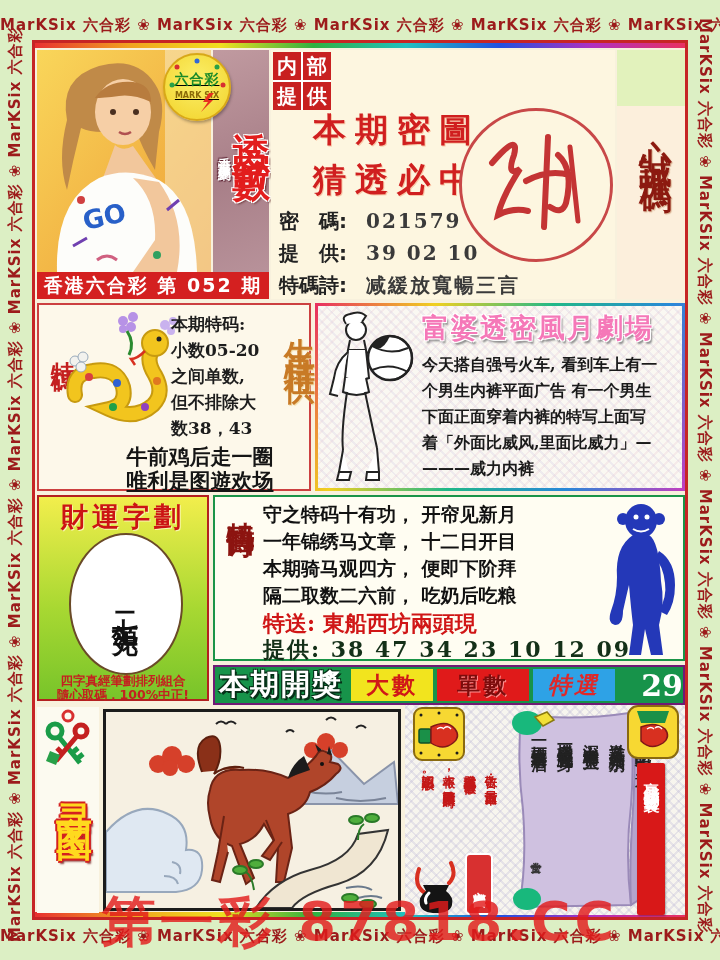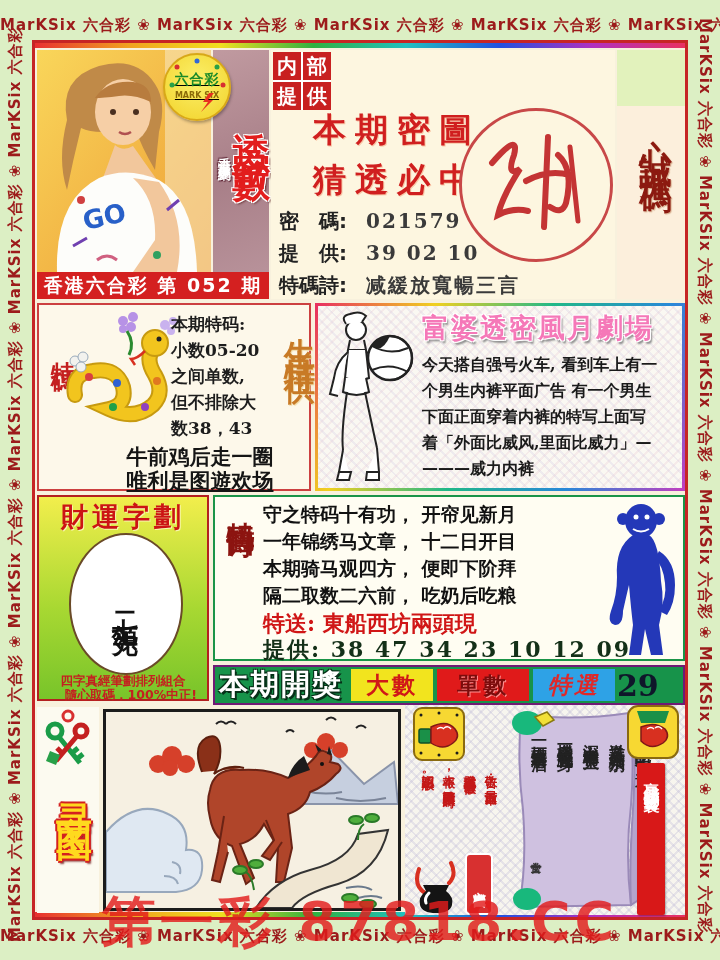--- a/index.html
+++ b/index.html
@@ -89,41 +89,41 @@
 
   
   #fortune-box{left:2px;top:452px;width:172px;height:206px;box-sizing:border-box;border:2px solid #b42020;
      background:linear-gradient(180deg,#f2ee4c,#a8d832 55%,#78c42a);text-align:center;}
   #fortune-title{font:bold 27px "DejaVu Serif",serif;color:#cc1414;margin-top:2px;letter-spacing:4px;
      text-shadow:1px 1px 0 #f8f8b0;}
   #fortune-oval{position:absolute;left:30px;top:36px;width:110px;height:138px;border-radius:50%;
      background:#fff;border:2px solid #6a4a28;display:flex;align-items:center;justify-content:center;}
   #fortune-oval .vt{font:bold 26px "DejaVu Serif",serif;color:#111;letter-spacing:6px;}
   .fnote{position:absolute;left:0;width:100%;font:bold 12.5px "DejaVu Sans",sans-serif;color:#c42020;}
-  #fnote1{top:176px;} #fnote2{top:190px;padding-left:8px;}
+  #fnote1{top:176px;} #fnote2{top:190px;}
 
   #poem-box{left:178px;top:452px;width:472px;height:166px;box-sizing:border-box;
      background:#fffdf2;border:2px solid #1a9448;}
   #poem-label{position:absolute;left:6px;top:2px;font:bold 28px "DejaVu Serif",serif;color:#8c1410;letter-spacing:4px;}
   #poem-lines{position:absolute;left:48px;top:4px;font:bold 19px "DejaVu Serif",serif;color:#111;
      line-height:27px;white-space:nowrap;}
   #poem-special{position:absolute;left:48px;top:112px;font:bold 22px "DejaVu Serif",serif;color:#d01616;white-space:nowrap;}
   #poem-provide{position:absolute;left:48px;top:138px;font:bold 22px "DejaVu Serif",serif;color:#143018;
      white-space:nowrap;letter-spacing:2px;}
 
   #draw-bar{left:178px;top:622px;width:472px;height:40px;box-sizing:border-box;background:#17934a;
      border:2px solid #701a75;display:flex;align-items:center;}
   #draw-title{font:bold 29px "DejaVu Sans",sans-serif;color:#fff;margin:0 6px 0 4px;letter-spacing:2px;white-space:nowrap;
      text-shadow:-1px -1px 0 #063018,1px -1px 0 #063018,-1px 1px 0 #063018,2px 2px 0 #063018;}
   .dcell{height:32px;display:flex;align-items:center;justify-content:center;
      font:bold 23px "DejaVu Serif",serif;margin:0 2px;letter-spacing:3px;}
   #dcell-big{background:#f2e41e;color:#d01818;width:82px;}
   #dcell-odd{background:#e01a1a;color:#7c0c0c;width:92px;text-shadow:1px 1px 0 #ff9090;}
   #dcell-sp{background:#2ea2e6;color:#e02828;width:82px;font-style:italic;}
-  #draw-num{flex:1;text-align:left;font:bold 30px "DejaVu Serif",serif;color:#0f172a;}
+  #draw-num{flex:1;text-align:right;font:bold 30px "DejaVu Serif",serif;color:#ffffff;}
 
   
   #treasure-strip{left:2px;top:664px;width:62px;height:206px;background:#fcfaf0;text-align:center;}
   #treasure-name{position:absolute;left:13px;top:68px;font:bold 36px "DejaVu Serif",serif;color:#ffd91e;
      letter-spacing:12px;
      text-shadow:-2px 0 #d42020,2px 0 #d42020,0 -2px #d42020,0 2px #d42020,-1px -1px #d42020,1px 1px #d42020,2px 3px 2px #803030;}
   #horse-frame{left:68px;top:666px;width:298px;height:202px;border:3px solid #1c1c1c;background:#f4eee0;box-sizing:border-box;}
 
   #mystery-area{left:370px;top:662px;width:280px;height:210px;
      background:

